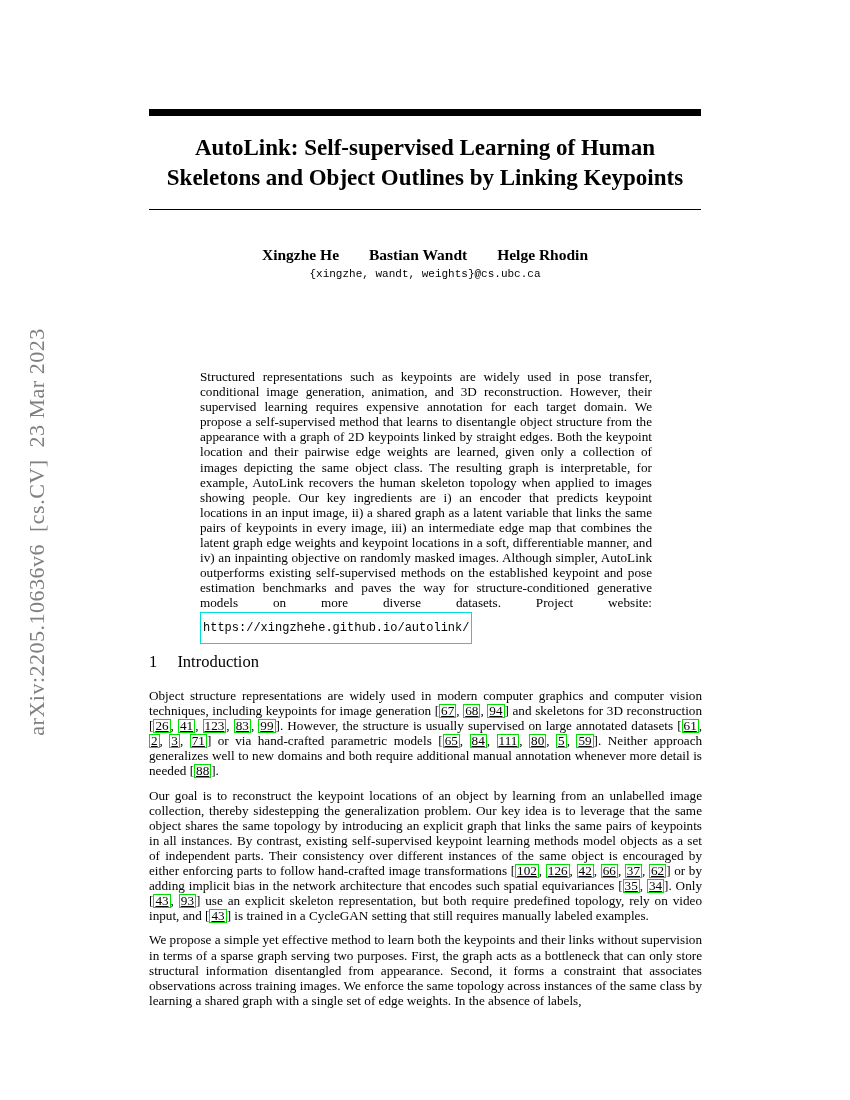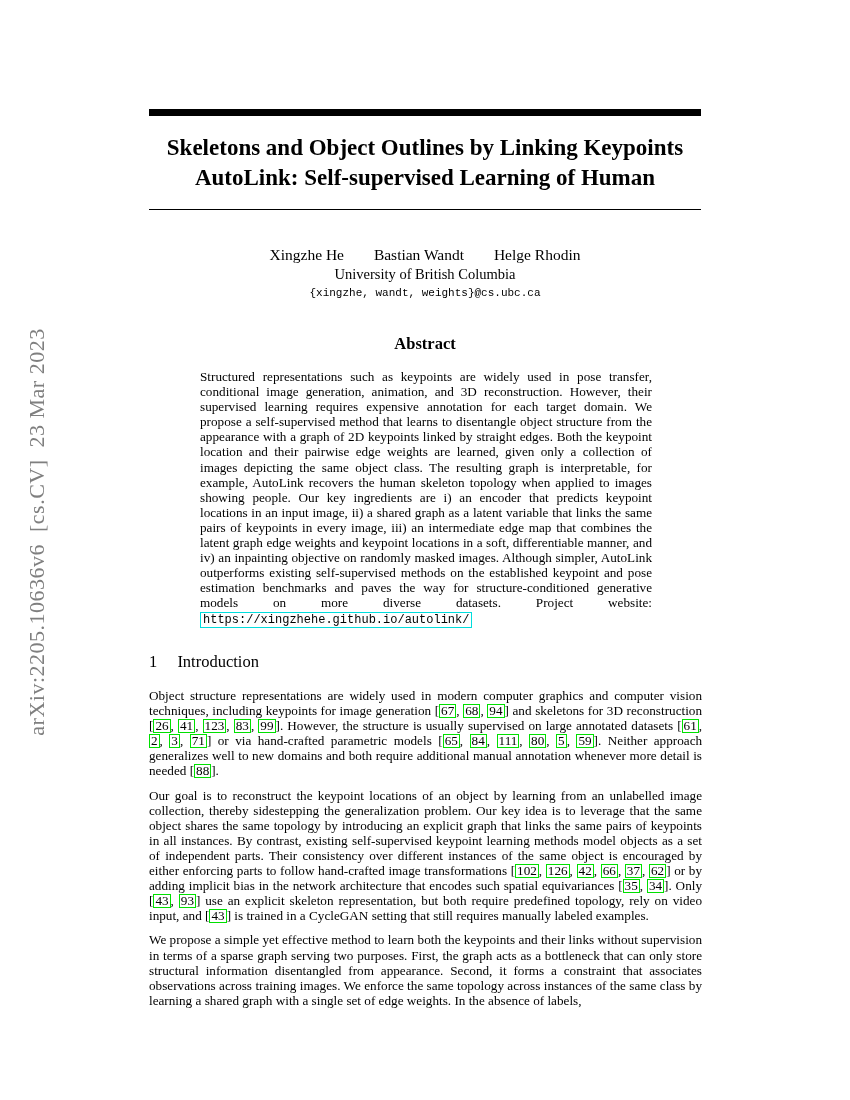--- a/index.html
+++ b/index.html
@@ -53,21 +53,21 @@
     height: 1px;
     background: #000000;
   }
   .authors-block {
     position: absolute;
     left: 149px;
     top: 246px;
     width: 552px;
     text-align: center;
   }
-  .author-names { font-weight: normal; font-size: 15.5px; }
+  .author-names { font-weight: bold; font-size: 15.5px; }
   .author-name { display: inline-block; margin: 0 13px; }
   .affiliation { font-size: 14.5px; margin-top: 2px; }
   .emails {
     font-family: "Liberation Mono", "DejaVu Sans Mono", monospace;
     font-size: 11px;
     margin-top: 4px;
   }
   .abstract-heading {
     position: absolute;
     left: 149px;
@@ -85,21 +85,21 @@
     font-size: 13.2px;
     line-height: 15.1px;
     text-align: justify;
     margin: 0;
   }
   .url-box {
     display: inline-block;
     font-family: "Liberation Mono", "DejaVu Sans Mono", monospace;
     font-size: 12px;
     border: 1.5px solid var(--url-cyan, #00dddd);
-    padding: 0 2px;
+    padding: 8px 2px;
     line-height: 14px;
     margin-top: 1px;
   }
   .section-heading {
     position: absolute;
     left: 149px;
     top: 652px;
     font-weight: normal;
     font-size: 16.5px;
   }
@@ -112,56 +112,55 @@
     font-size: 13.2px;
     line-height: 15.1px;
     text-align: justify;
   }
   .body-text p { margin: 0 0 9px 0; }
   .cite {
     border: 1px solid var(--cite-green, #00e000);
     padding: 0 1px;
     line-height: 12px;
     display: inline-block;
+    text-decoration: underline;
   }
   .footer-note {
     position: absolute;
     left: 150px;
     top: 1015px;
     width: 552px;
     font-size: 12px;
   }
 </style>
 </head>
 <body>
 
 <div class="page">
 
   <div class="arxiv-stamp">arXiv:2205.10636v6  [cs.CV]  23 Mar 2023</div>
 
   <div class="top-bar"></div>
 
   <div class="title-block">
+    <div>AutoLink: Self-supervised Learning of Human</div>
     <div>Skeletons and Object Outlines by Linking Keypoints</div>
-    <div>AutoLink: Self-supervised Learning of Human</div>
   </div>
 
   <div class="title-rule"></div>
 
   <div class="authors-block">
     <div class="author-names">
       <span class="author-name">Xingzhe He</span>
       <span class="author-name">Bastian Wandt</span>
       <span class="author-name">Helge Rhodin</span>
     </div>
-    <div class="affiliation">University of British Columbia</div>
     <div class="emails">{xingzhe, wandt, weights}@cs.ubc.ca</div>
   </div>
 
-  <div class="abstract-heading">Abstract</div>
 
   <p class="abstract-body">
     <span>Structured representations such as keypoints are widely used in pose transfer, conditional image generation, animation, and 3D reconstruction. However, their supervised learning requires expensive annotation for each target domain. We propose a self-supervised method that learns to disentangle object structure from the appearance with a graph of 2D keypoints linked by straight edges. Both the keypoint location and their pairwise edge weights are learned, given only a collection of images depicting the same object class. The resulting graph is interpretable, for example, AutoLink recovers the human skeleton topology when applied to images showing people. Our key ingredients are i) an encoder that predicts keypoint locations in an input image, ii) a shared graph as a latent variable that links the same pairs of keypoints in every image, iii) an intermediate edge map that combines the latent graph edge weights and keypoint locations in a soft, differentiable manner, and iv) an inpainting objective on randomly masked images. Although simpler, AutoLink outperforms existing self-supervised methods on the established keypoint and pose estimation benchmarks and paves the way for structure-conditioned generative models on more diverse datasets. Project website:</span>
     <span class="url-box">https://xingzhehe.github.io/autolink/</span>
   </p>
 
   <div class="section-heading">
     <span class="section-number">1</span>
     <span>Introduction</span>
   </div>

